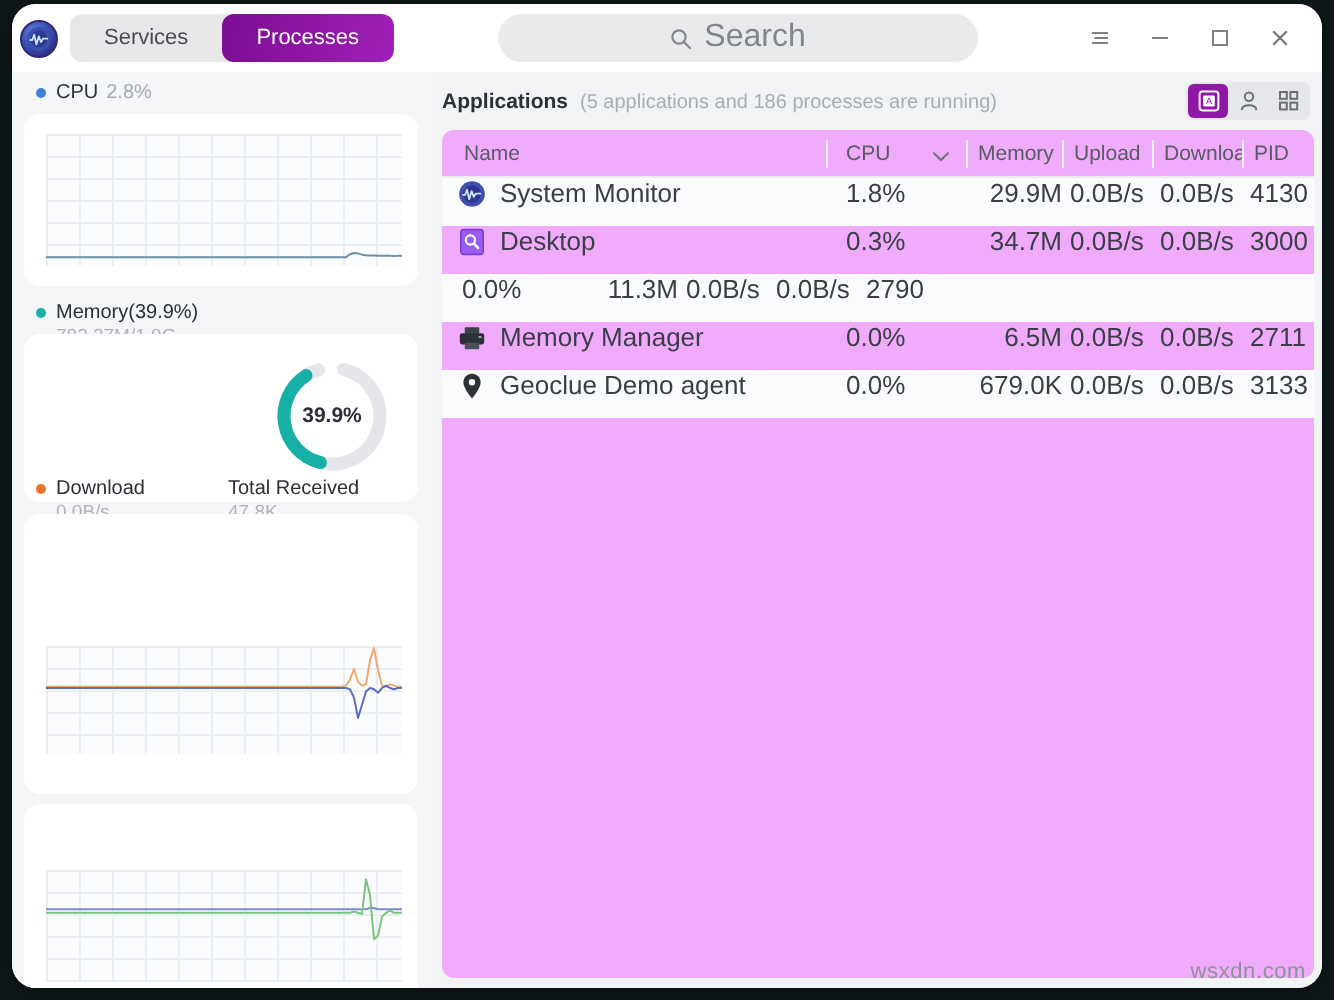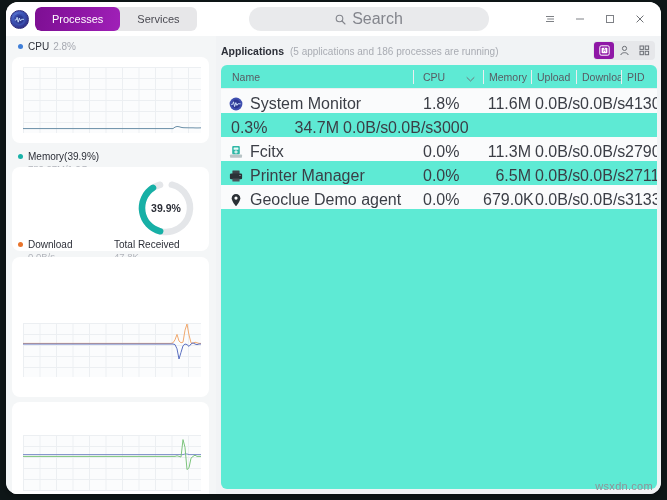--- a/index.html
+++ b/index.html
@@ -151,21 +151,21 @@
     width: 20px; height: 17px;
     display: flex; align-items: center; justify-content: center;
     border-radius: 3px;
     cursor: pointer;
   }
   .vt.active { background: #8f17a6; }
 
   .table {
     position: absolute; left: 5px; top: 29px;
     width: 436px; height: 424px;
-    background: #5eead4;
+    background: #f0abfc;
     border-radius: 6px;
     overflow: hidden;
   }
   .thead {
     display: flex; align-items: center;
     height: 24px;
     border-bottom: 1px solid #edeef0;
     font-size: 10.5px; color: #585b63;
   }
   .th { position: relative; height: 24px; display: flex; align-items: center; }
@@ -175,23 +175,23 @@
   }
   .th-name   { width: 192px; padding-left: 11px; }
   .th-cpu    { width: 70px;  padding-left: 10px; }
   .th-mem    { width: 48px;  padding-left: 6px; }
   .th-upload { width: 45px;  padding-left: 6px; }
   .th-down   { width: 45px;  padding-left: 6px; overflow:hidden; white-space:nowrap; }
   .th-pid    { width: 34px;  padding-left: 6px; }
   .sortcaret { position: absolute; right: 8px; top: 8px; }
 
   .trow {
-    display: flex; align-items: flex-end;
+    display: flex; align-items: flex-start;
     height: 24px;
-    font-size: 16px; color: #3b3e46;
+    font-size: 13px; color: #3b3e46;
     cursor: default;
   }
   .trow.alt { background: #fafbfc; }
   .c-name {
     width: 192px; padding-left: 8px;
     display: flex; align-items: center; gap: 7px;
     overflow: hidden; white-space: nowrap;
   }
   .c-cpu    { width: 70px;  padding-left: 10px; }
   .c-mem    { width: 48px;  padding-left: 0px; text-align: right; }
@@ -217,25 +217,25 @@
     <div class="titlebar">
       <div class="logo">
         <svg width="13" height="13" viewBox="0 0 13 13">
           <circle cx="6.5" cy="6.5" r="6" fill="#3b4fae"></circle>
           <circle cx="6.5" cy="6.5" r="4.2" fill="#2d3a91"></circle>
           <path d="M1.8 7 L3.2 7 L4.1 4.3 L5.2 9.2 L6.4 5.2 L7.5 8 L8.5 6.3 L11 6.3" fill="none" stroke="#cfe4ff" stroke-width="0.9" stroke-linejoin="round"></path>
         </svg>
       </div>
 
       <div class="tabs">
+        <div class="tab">
+          <span>Services</span>
+        </div>
         <div class="tab active">
           <span>Processes</span>
-        </div>
-        <div class="tab">
-          <span>Services</span>
         </div>
       </div>
 
       <div class="searchbox">
         <span class="sicon">
           <svg width="11" height="11" viewBox="0 0 11 11">
             <circle cx="4.5" cy="4.5" r="3.3" fill="none" stroke="#83858c" stroke-width="1.1"></circle>
             <line x1="7" y1="7" x2="10" y2="10" stroke="#83858c" stroke-width="1.1" stroke-linecap="round"></line>
           </svg>
         </span>
@@ -415,61 +415,61 @@
                 <span class="appicon">
                   <svg width="14" height="14" viewBox="0 0 14 14">
                     <circle cx="7" cy="7" r="6.4" fill="#3f4fb0"></circle>
                     <circle cx="7" cy="7" r="4.4" fill="#2c3691"></circle>
                     <path d="M2.2 7.4 L3.6 7.4 L4.5 4.8 L5.6 9.6 L6.8 5.6 L7.9 8.4 L8.9 6.8 L11.6 6.8" fill="none" stroke="#d3e6ff" stroke-width="0.9" stroke-linejoin="round"></path>
                   </svg>
                 </span>
                 <span>System Monitor</span>
               </div>
               <div class="c-cpu">1.8%</div>
-              <div class="c-mem">11.6M</div>
+              <div class="c-mem">29.9M</div>
               <div class="c-upload">0.0B/s</div>
               <div class="c-down">0.0B/s</div>
               <div class="c-pid">4130</div>
             </div>
             <div class="trow">
+              <div class="c-name">
+                <span class="appicon">
+                  <svg width="14" height="14" viewBox="0 0 14 14">
+                    <rect x="1.4" y="0.8" width="11.2" height="12.4" rx="1.6" fill="#9b5cf0"></rect>
+                    <rect x="1.4" y="0.8" width="11.2" height="12.4" rx="1.6" fill="none" stroke="#7d3ad6" stroke-width="0.8"></rect>
+                    <circle cx="6.2" cy="6" r="2.3" fill="none" stroke="#ffffff" stroke-width="1.1"></circle>
+                    <line x1="7.9" y1="7.7" x2="10" y2="9.9" stroke="#ffffff" stroke-width="1.3" stroke-linecap="round"></line>
+                  </svg>
+                </span>
+                <span>Desktop</span>
+              </div>
               <div class="c-cpu">0.3%</div>
               <div class="c-mem">34.7M</div>
               <div class="c-upload">0.0B/s</div>
               <div class="c-down">0.0B/s</div>
               <div class="c-pid">3000</div>
             </div>
             <div class="trow alt">
-              <div class="c-name">
-                <span class="appicon">
-                  <svg width="14" height="14" viewBox="0 0 14 14">
-                    <rect x="1" y="9.6" width="12" height="3.2" rx="0.7" fill="#b8c4c6"></rect>
-                    <rect x="3.2" y="1.1" width="7.6" height="8.1" rx="1" fill="#2fb7a6"></rect>
-                    <rect x="4.6" y="2.5" width="4.8" height="2.2" rx="0.5" fill="#e8fbf8"></rect>
-                    <path d="M7 5.6 L7 8.2 M5.6 7 L8.4 7" stroke="#ffffff" stroke-width="1" stroke-linecap="round"></path>
-                  </svg>
-                </span>
-                <span>Fcitx</span>
-              </div>
               <div class="c-cpu">0.0%</div>
               <div class="c-mem">11.3M</div>
               <div class="c-upload">0.0B/s</div>
               <div class="c-down">0.0B/s</div>
               <div class="c-pid">2790</div>
             </div>
             <div class="trow">
               <div class="c-name">
                 <span class="appicon">
                   <svg width="14" height="14" viewBox="0 0 14 14">
                     <rect x="3.4" y="1.6" width="7.2" height="3.4" rx="0.5" fill="#3c4349"></rect>
                     <rect x="0.9" y="4.6" width="12.2" height="5.6" rx="1.2" fill="#2b3136"></rect>
                     <rect x="3.4" y="9.4" width="7.2" height="3.2" rx="0.5" fill="#4a5259"></rect>
                     <rect x="10.2" y="6" width="1.6" height="1" rx="0.4" fill="#9aa3aa"></rect>
                   </svg>
                 </span>
-                <span>Printer Manager</span>
+                <span>Memory Manager</span>
               </div>
               <div class="c-cpu">0.0%</div>
               <div class="c-mem">6.5M</div>
               <div class="c-upload">0.0B/s</div>
               <div class="c-down">0.0B/s</div>
               <div class="c-pid">2711</div>
             </div>
             <div class="trow alt">
               <div class="c-name">
                 <span class="appicon">

